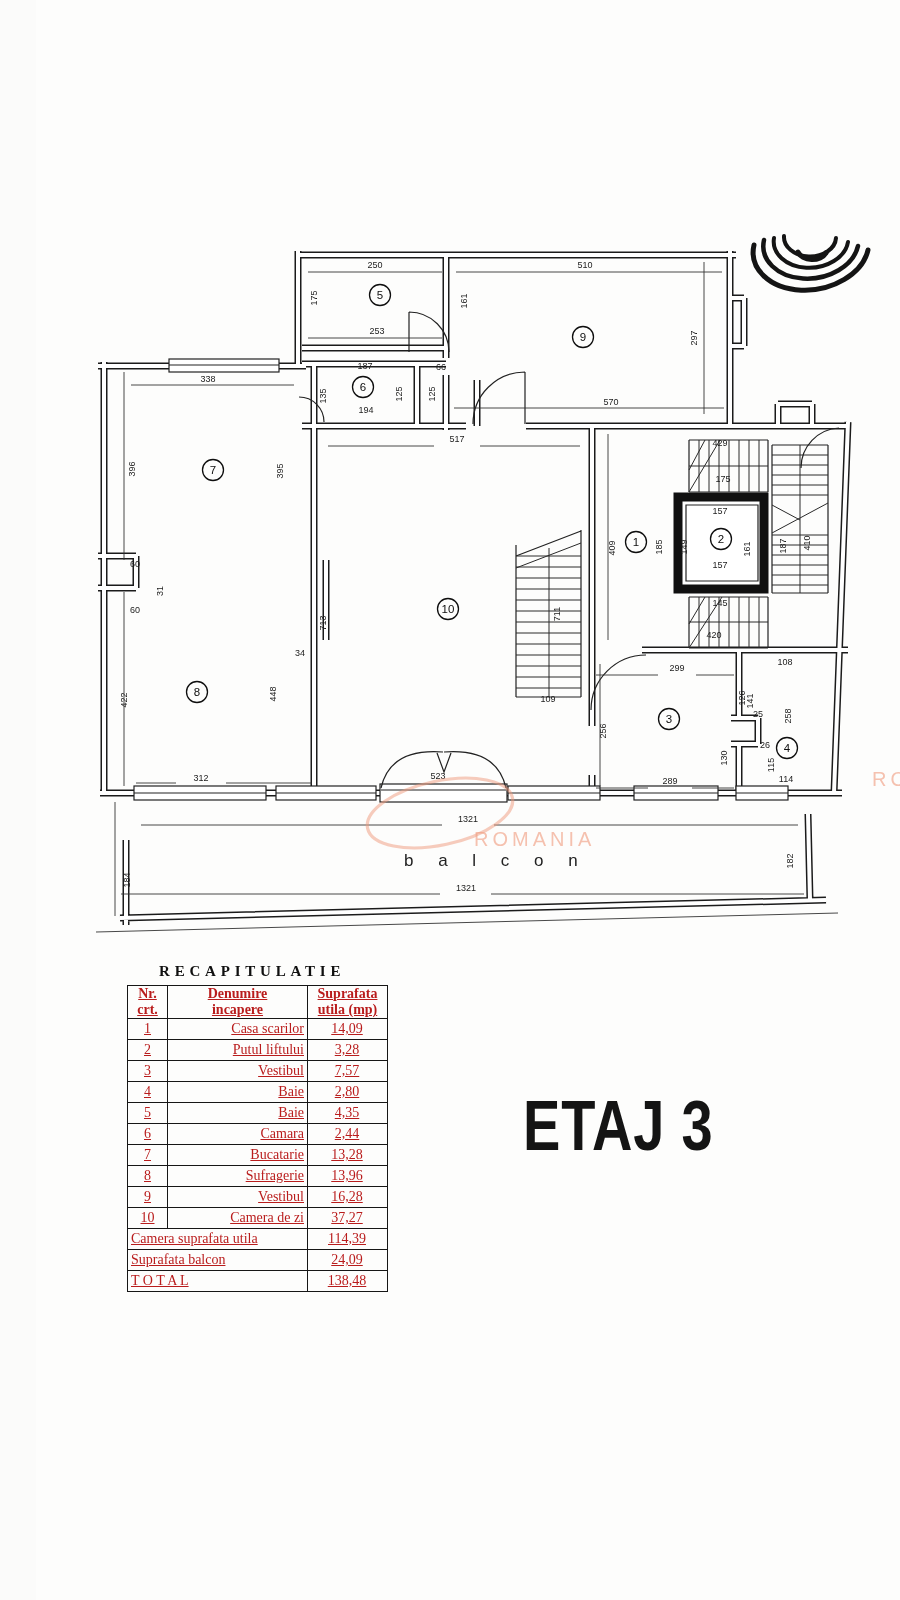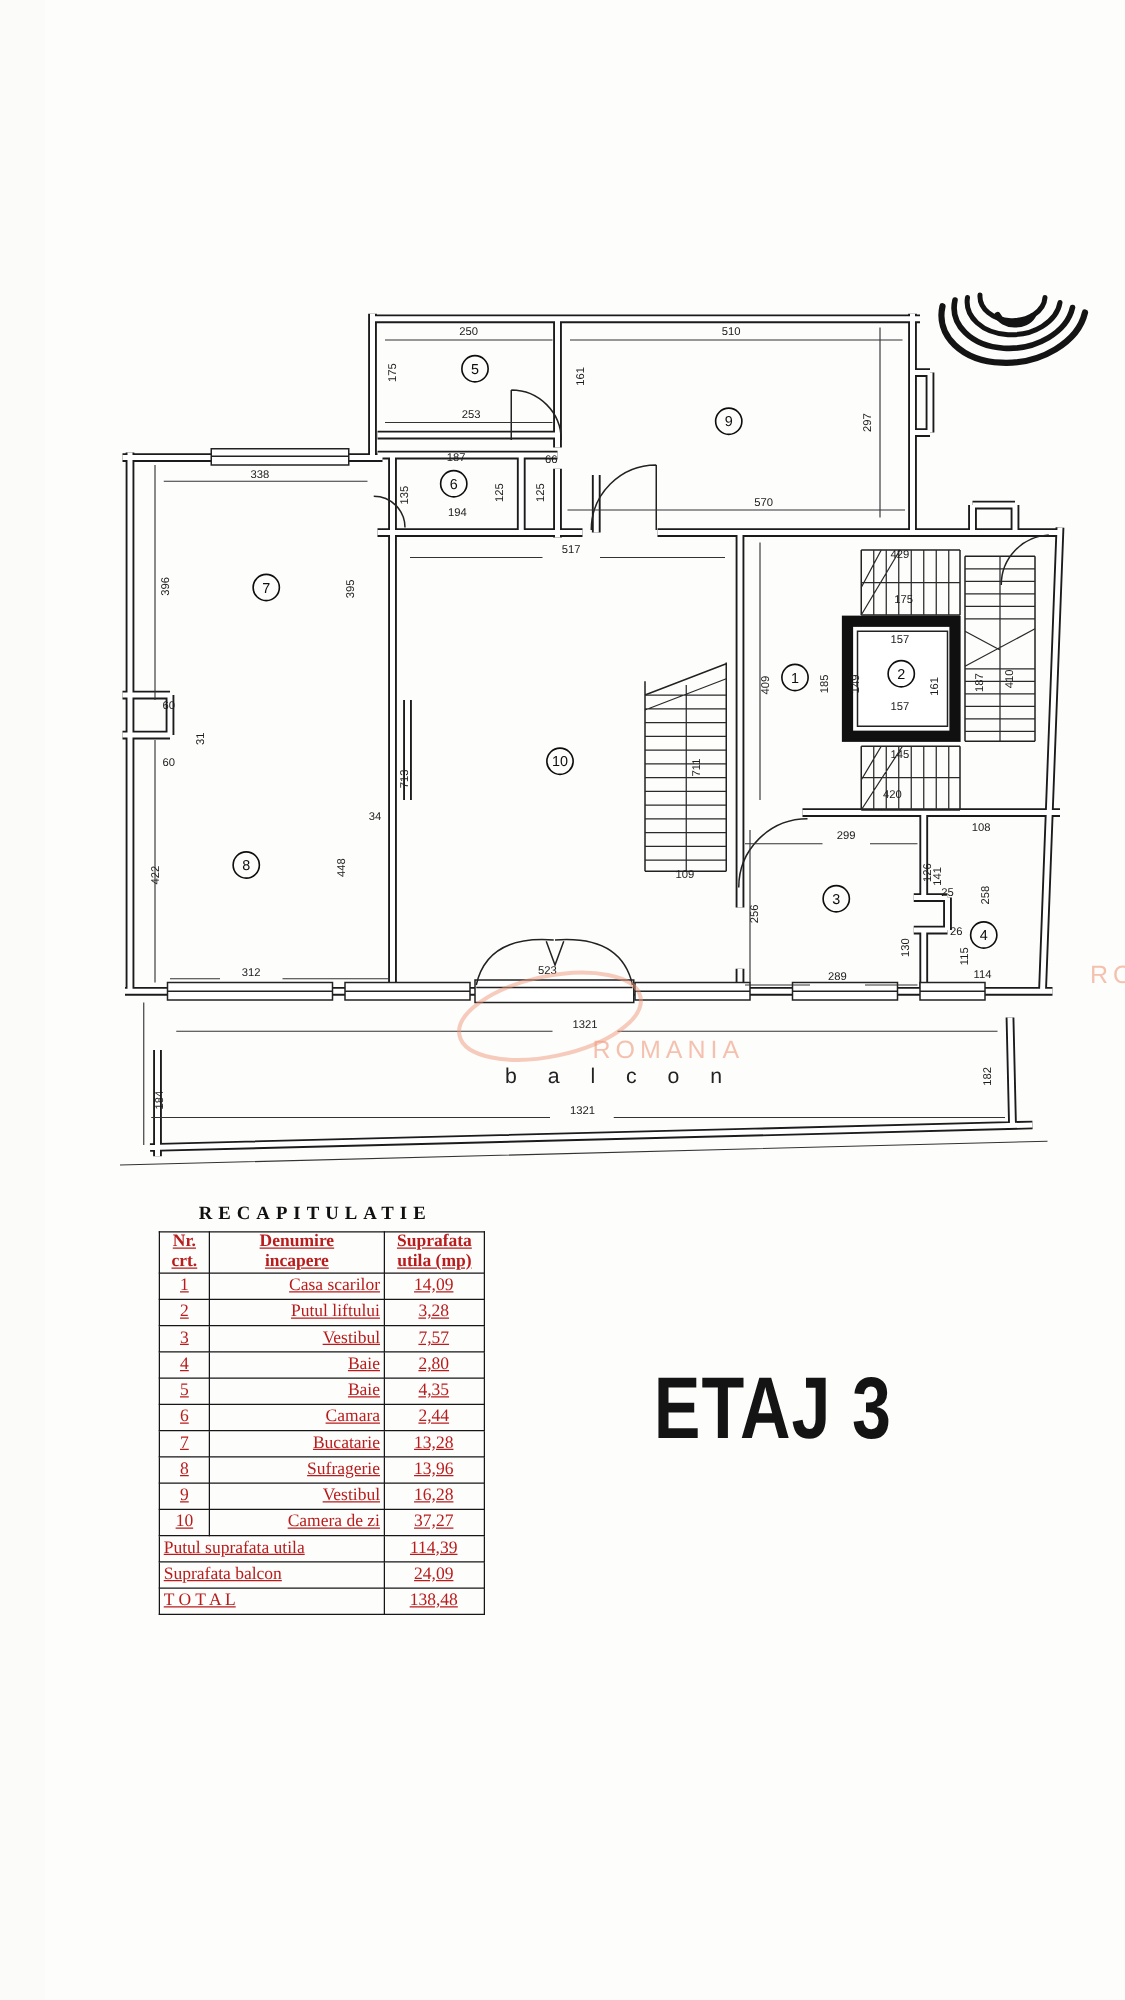--- a/index.html
+++ b/index.html
@@ -291,21 +291,21 @@
             <td class="cell-nr">9</td>
             <td class="cell-name">Vestibul</td>
             <td class="cell-val">16,28</td>
           </tr>
           <tr>
             <td class="cell-nr">10</td>
             <td class="cell-name">Camera de zi</td>
             <td class="cell-val">37,27</td>
           </tr>
           <tr>
-            <td class="sumlabel" colspan="2">Putul suprafata utila</td>
+            <td class="sumlabel" colspan="2">Camera suprafata utila</td>
             <td class="cell-val">114,39</td>
           </tr>
           <tr>
             <td class="sumlabel" colspan="2">Suprafata balcon</td>
             <td class="cell-val">24,09</td>
           </tr>
           <tr>
             <td class="sumlabel" colspan="2">T O T A L</td>
             <td class="cell-val">138,48</td>
           </tr>

